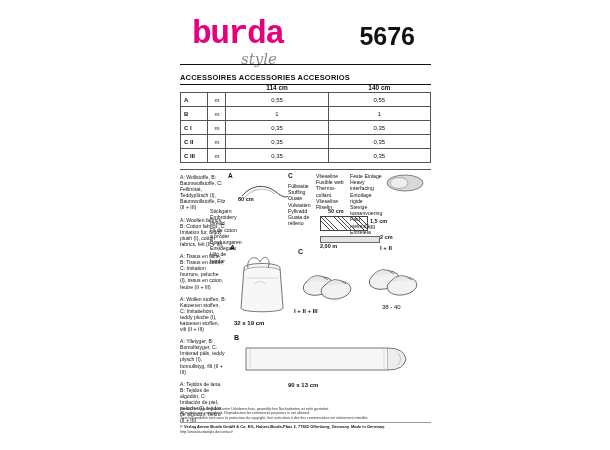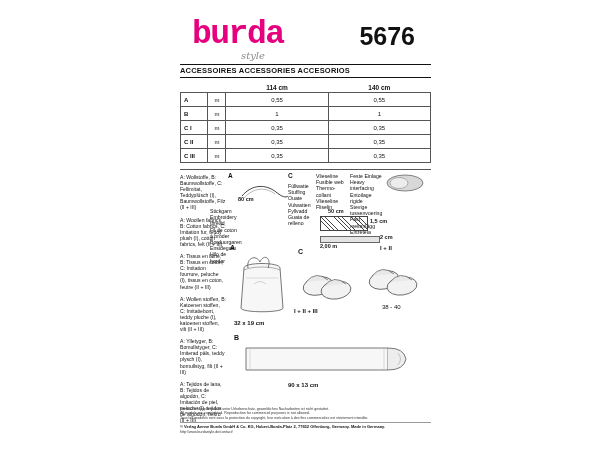--- a/index.html
+++ b/index.html
@@ -21,37 +21,37 @@
     position:absolute; left:14px; top:6px;
     font-family:Liberation Mono, monospace;
     font-weight:bold;
     font-size:33px;
     letter-spacing:-1.5px;
     color:#e6007e;
     line-height:30px;
   }
   .brand-style{
     position:absolute; left:63px; top:36px;
-    font-size:10px;
+    font-size:15px;
     color:#8a8a8a;
     font-style:italic;
     font-family:"DejaVu Serif", serif;
   }
   .model-no{
     position:absolute; right:18px; top:8px;
     font-size:25px;
     font-weight:bold;
     letter-spacing:0px;
     color:#111;
   }
   .cat-line{
     position:absolute; left:2px; top:50px; width:251px;
     border-top:1.4px solid #111;
     border-bottom:1.4px solid #111;
-    padding:1px 0 2px 0;
+    padding:8px 0 2px 0;
     font-size:7.5px;
     font-weight:bold;
     letter-spacing:.2px;
   }
   
   .tbl{
     position:absolute; left:2px; top:68px;
     width:251px;
     border-collapse:collapse;
     font-size:6px;

